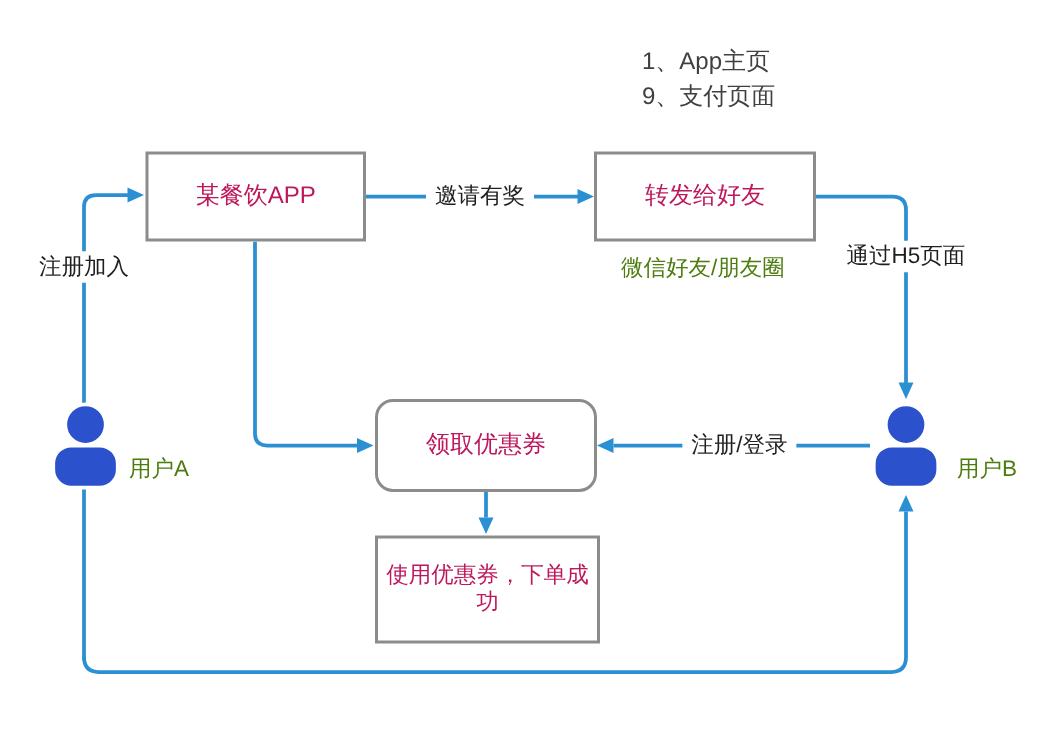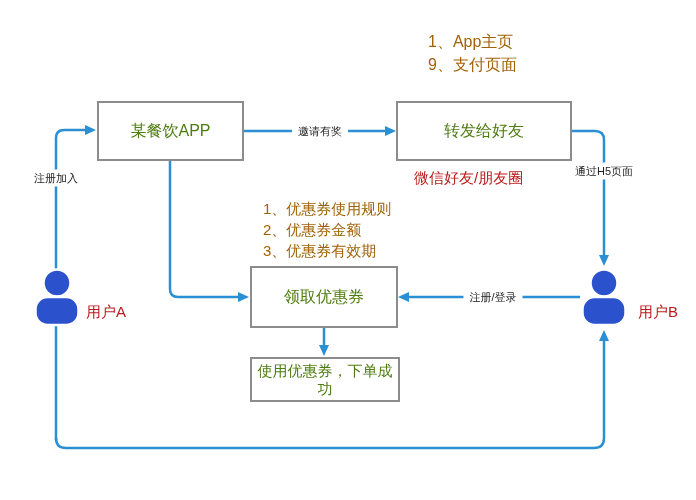--- a/index.html
+++ b/index.html
@@ -24,50 +24,50 @@
   }
   .flow-box {
     position: absolute;
     box-sizing: border-box;
     background: #ffffff;
     border: 2px solid #8c8c8c;
     display: flex;
     align-items: center;
     justify-content: center;
     font-size: 16px;
-    color: #4d7c0f;
+    color: #be185d;
     text-align: center;
     line-height: 1.2;
     z-index: 3;
   }
   .box-app     { left: 97px;  top: 101px; width: 147px; height: 60px; }
-  .box-forward { left: 396px; top: 101px; width: 176px; height: 60px; }
-  .box-coupon  { left: 250px; top: 266px; width: 148px; height: 62px; }
-  .box-order   { left: 250px; top: 357px; width: 150px; height: 45px; font-size: 15px; }
+  .box-forward { left: 396px; top: 101px; width: 148px; height: 60px; }
+  .box-coupon  { left: 250px; top: 266px; width: 148px; height: 62px; border-radius: 12px; }
+  .box-order   { left: 250px; top: 357px; width: 150px; height: 72px; font-size: 15px; }
 
   .edge-label {
     position: absolute;
     background: #ffffff;
     color: #1f1f1f;
-    font-size: 11px;
+    font-size: 15px;
     white-space: nowrap;
     padding: 1px 6px;
     transform: translate(-50%, -50%);
     z-index: 4;
   }
   .plain-label {
     position: absolute;
-    color: #b91c1c;
+    color: #4d7c0f;
     font-size: 15px;
     white-space: nowrap;
     z-index: 4;
   }
   .note-list {
     position: absolute;
-    color: #a16207;
+    color: #404040;
     font-size: 15px;
     z-index: 4;
   }
   .note-list div { line-height: 21px; white-space: nowrap; }
   .list-pages  { left: 428px; top: 30px; font-size: 16px; }
   .list-pages div { line-height: 23px; }
   .list-coupon { left: 263px; top: 198px; }
 
   .person {
     position: absolute;
@@ -126,25 +126,20 @@
 
   <div class="edge-label" style="left:56px; top:178px;">注册加入</div>
   <div class="edge-label" style="left:320px; top:131px;">邀请有奖</div>
   <div class="edge-label" style="left:604px; top:171px;">通过H5页面</div>
   <div class="edge-label" style="left:493px; top:297px;">注册/登录</div>
 
   <div class="note-list list-pages">
     <div>1、App主页</div>
     <div>9、支付页面</div>
   </div>
-  <div class="note-list list-coupon">
-    <div>1、优惠券使用规则</div>
-    <div>2、优惠券金额</div>
-    <div>3、优惠券有效期</div>
-  </div>
   <div class="plain-label" style="left:414px; top:169px;">微信好友/朋友圈</div>
 
   <svg class="person person-a" viewBox="0 0 48 60" xmlns="http://www.w3.org/2000/svg">
     <circle cx="24" cy="16" r="13.5" fill="#2b52cc" stroke="#ffffff" stroke-width="2.5"></circle>
     <rect x="2.5" y="30" width="43" height="28" rx="12" fill="#2b52cc" stroke="#ffffff" stroke-width="2.5"></rect>
   </svg>
   <div class="plain-label" style="left:86px; top:303px;">用户A</div>
 
   <svg class="person person-b" viewBox="0 0 48 60" xmlns="http://www.w3.org/2000/svg">
     <circle cx="24" cy="16" r="13.5" fill="#2b52cc" stroke="#ffffff" stroke-width="2.5"></circle>

